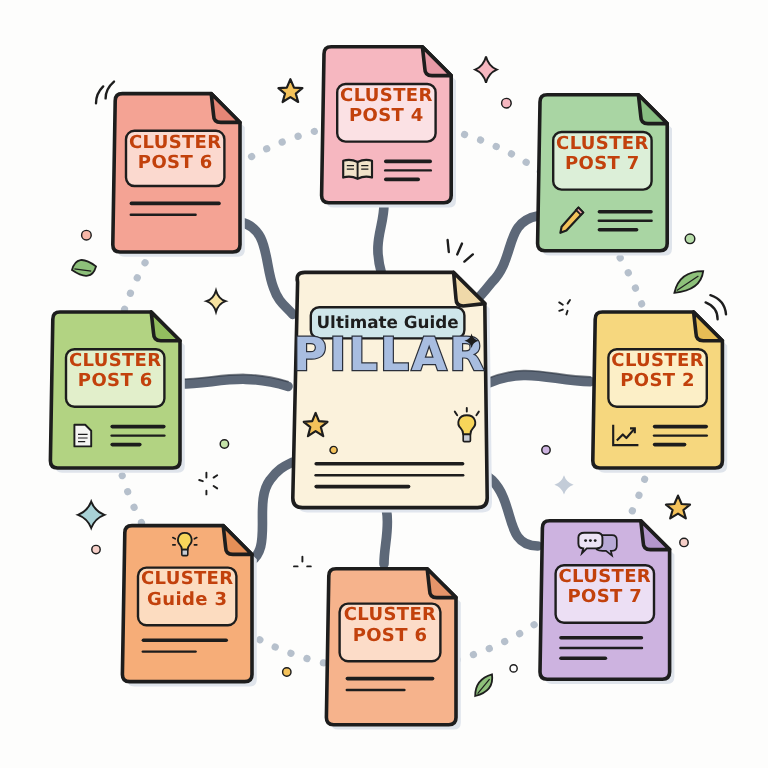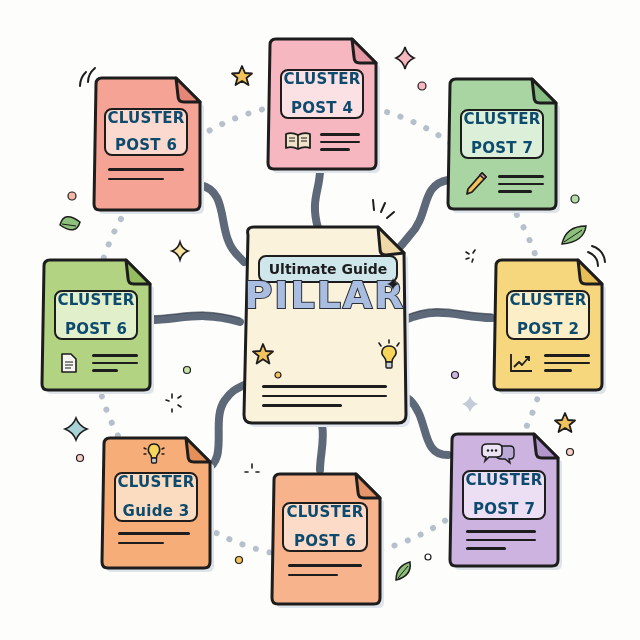--- a/index.html
+++ b/index.html
@@ -1,23 +1,23 @@
 <!DOCTYPE html>
 <html><head>
 <meta charset="utf-8">
 <style>
   html, body { margin:0; padding:0; }
   body { width:640px; height:640px; background:#fdfdfc; position:relative; overflow:hidden; font-family:"DejaVu Sans", sans-serif; }
   #canvas { position:absolute; left:0; top:0; width:640px; height:640px; }
   .doc { position:absolute; }
   .doc svg.shape { position:absolute; left:0; top:0; overflow:visible; }
-  .label-box { position:absolute; border:2.5px solid #1d1d1d; border-radius:8px; display:flex; flex-direction:column; align-items:center; justify-content:space-between; text-align:center; font-weight:bold; color:#0c4a6e; font-size:15px; line-height:17px; letter-spacing:0.3px; box-sizing:border-box; }
+  .label-box { position:absolute; border:2.5px solid #1d1d1d; border-radius:8px; display:flex; flex-direction:column; align-items:center; justify-content:flex-start; text-align:center; font-weight:bold; color:#c2410c; font-size:15px; line-height:17px; letter-spacing:0.3px; box-sizing:border-box; }
   .lines { position:absolute; }
   .lines div { height:2.5px; background:#1d1d1d; border-radius:2px; margin-bottom:7px; }
-  .pill { position:absolute; left:18px; top:30px; width:140px; height:28px; background:#cfe6ea; border:2.5px solid #1d1d1d; border-radius:8px; box-sizing:border-box; display:flex; align-items:center; justify-content:center; font-size:14px; color:#1d1d1d; font-weight:bold; }
+  .pill { position:absolute; left:18px; top:30px; width:130px; height:28px; background:#cfe6ea; border:2.5px solid #1d1d1d; border-radius:8px; box-sizing:border-box; display:flex; align-items:center; justify-content:center; font-size:14px; color:#1d1d1d; font-weight:bold; }
   .pillar-title { position:absolute; left:0; width:100%; text-align:center; font-weight:bold; color:#a8bde0; font-size:38px; letter-spacing:2px; -webkit-text-stroke:2px #2a2f3a; paint-order:stroke fill; }
   .deco { position:absolute; }
 </style>
 </head>
 <body>
 
 <div id="canvas">
 
   <svg class="deco" width="640" height="640" style="left:0;top:0;">
     <circle cx="320" cy="330" r="228" fill="none" stroke="#b6c0cc" stroke-width="6" stroke-linecap="round" stroke-dasharray="0.1 14"></circle>

